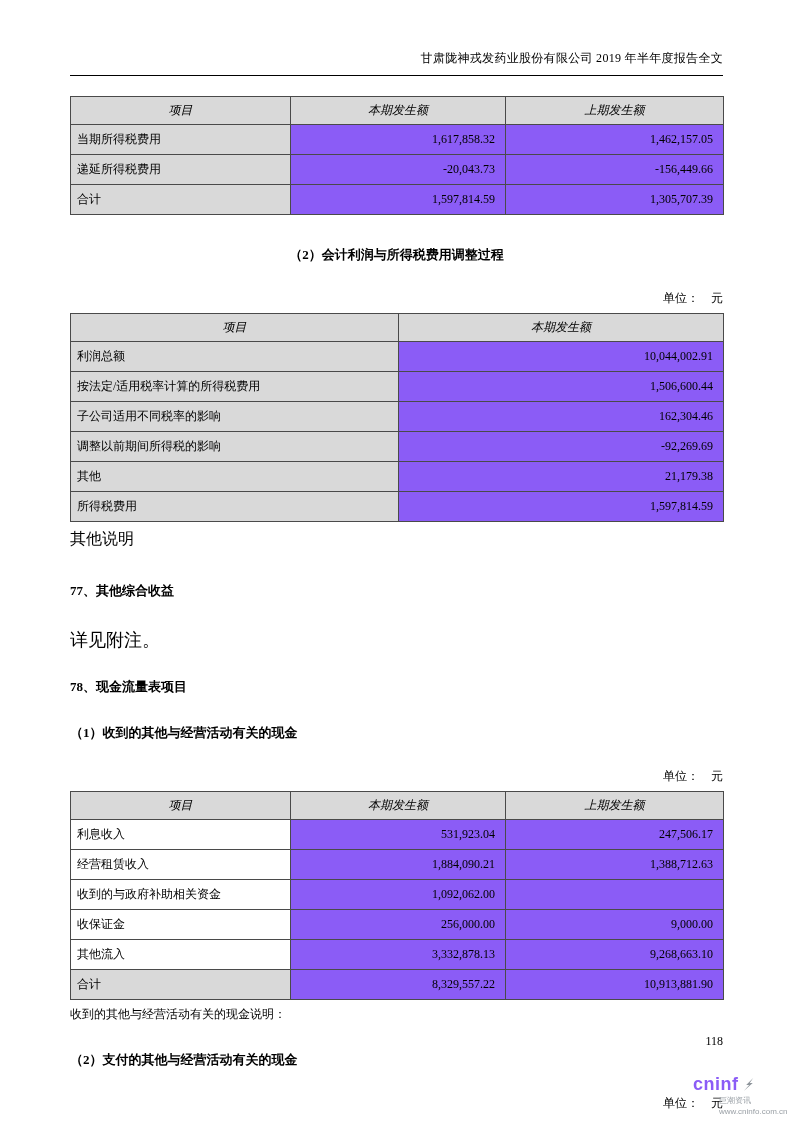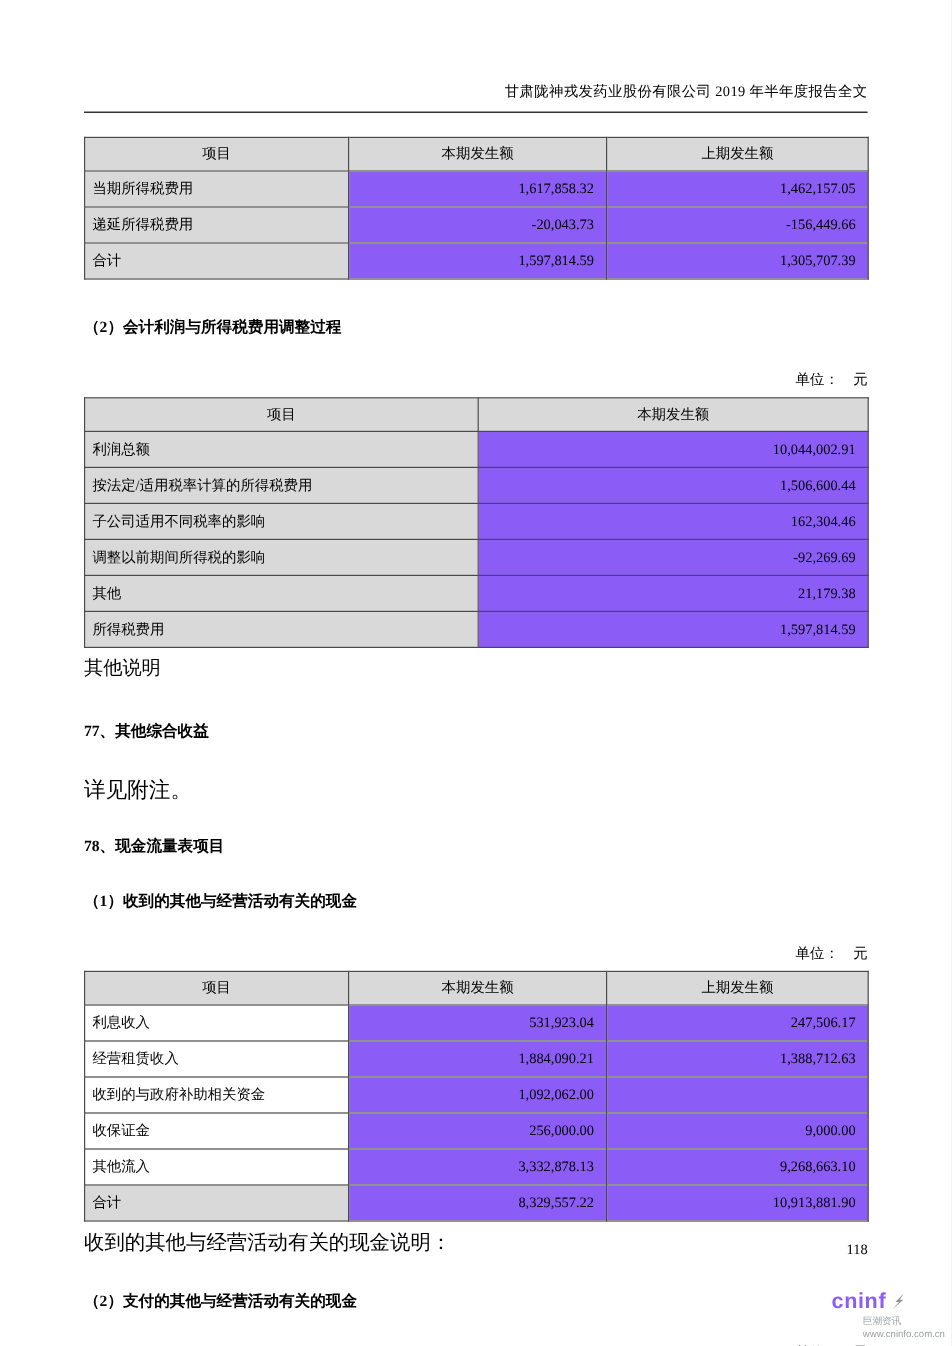--- a/index.html
+++ b/index.html
@@ -5,53 +5,53 @@
   * { margin:0; padding:0; box-sizing:border-box; }
   html,body { background:#e8e8e8; }
   .page {
     width:793px; height:1122px; margin:0 auto; background:#ffffff;
     position:relative; overflow:hidden;
     font-family:"Liberation Serif","DejaVu Serif",serif; color:#000;
   }
   .content { position:absolute; left:70px; top:0; width:653px; }
 
   .doc-header {
-    padding-top:68px; padding-bottom:8px;
+    padding-top:50px; padding-bottom:8px;
     border-bottom:1px solid #000;
     text-align:right; font-size:12px; letter-spacing:0.3px;
   }
 
   table.fin {
     width:100%; border-collapse:collapse; table-layout:fixed;
     font-size:12px;
   }
   table.fin th, table.fin td { border:1px solid #4a4a4a; overflow:hidden; }
   th.col-h {
     background:#d9d9d9; font-weight:normal; text-align:center;
-    padding:5px 4px; height:25px;
+    padding:5px 4px; height:25px;font-style:italic;
   }
   td.lbl {
     background:#d9d9d9; text-align:left; padding:6px 6px; height:29px;
   }
   td.lbl-w { background:#ffffff; text-align:left; padding:6px 6px; height:28px; }
   td.num { background:#8b5cf6; text-align:right; padding:6px 10px; height:29px; }
 
   .t1 { margin-top:20px; }
   .t2 { margin-top:6px; }
   .t3 { margin-top:6px; }
 
   .sec-h { font-weight:bold; font-size:13px; }
-  .mt-adjust { margin-top:31px; }
+  .mt-adjust { margin-top:31px;text-align:center; }
   .unit { text-align:right; font-size:12px; margin-top:26px; margin-bottom:0; }
   .note { font-size:16px; margin-top:7px; }
   .h77 { margin-top:32px; }
   .body-line { font-size:18px; margin-top:28px; }
   .h78 { margin-top:26px; }
   .h78-1 { margin-top:28px; }
-  .cash-note { font-size:17px; margin-top:6px; }
+  .cash-note { font-size:12px; margin-top:6px; }
   .h78-2 { margin-top:28px; }
 
   .pagenum {
     position:absolute; right:70px; top:1034px; font-size:12px;
   }
 
   .logo { position:absolute; right:22px; top:1074px; text-align:left; width:78px;
           font-family:"Liberation Sans","DejaVu Sans",sans-serif; }
   .logo-top { display:flex; align-items:center; gap:2px; }
   .logo-text { font-size:18px; font-weight:bold; color:#8b5cf6; letter-spacing:0.5px; }

